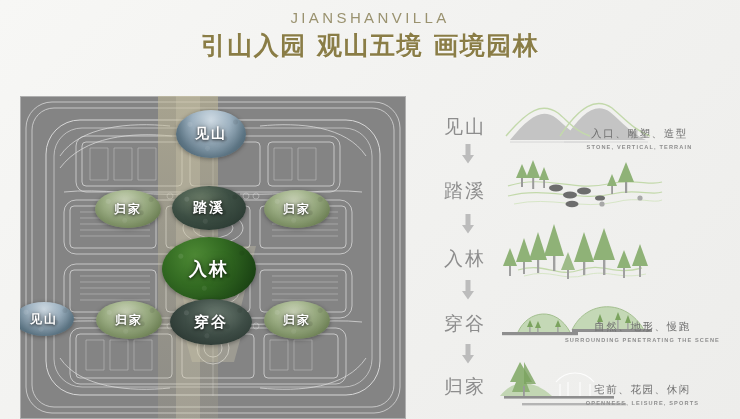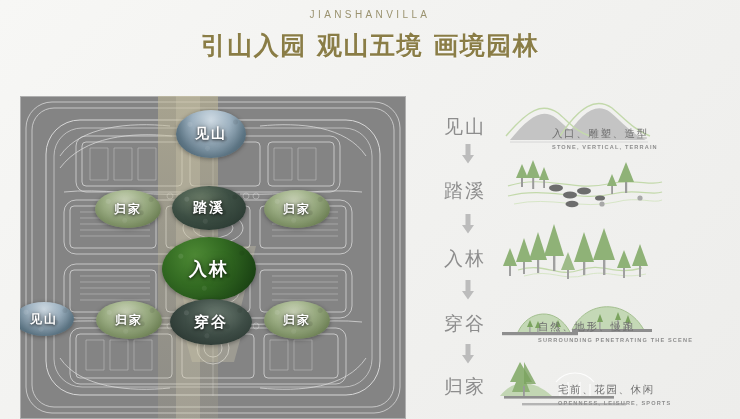--- a/index.html
+++ b/index.html
@@ -8,21 +8,21 @@
     background:#f4f4f2;
     font-family:"Liberation Sans","DejaVu Sans",sans-serif;
     position:relative;
   }
   #root{position:absolute;inset:0;
     background:linear-gradient(135deg,#f7f7f5 0%,#f2f2f0 45%,#ededeb 100%);}
 
   
   .eyebrow{
     position:absolute;left:0;right:0;top:9px;text-align:center;
-    font-size:10px;letter-spacing:3.4px;color:#9a926f;font-weight:400;
+    font-size:15px;letter-spacing:3.4px;color:#9a926f;font-weight:400;
   }
   .headline{
     position:absolute;left:0;right:0;top:29px;text-align:center;
     font-size:25px;font-weight:bold;letter-spacing:1.5px;
     color:#8a7d46;
     font-family:"DejaVu Sans","Liberation Sans",sans-serif;
     text-shadow:0 1px 0 rgba(255,255,255,.6);
   }
 
   
@@ -74,21 +74,21 @@
   
   .journey{position:absolute;left:432px;top:96px;width:300px;height:323px;}
   .stage-label{
     position:absolute;left:12px;width:66px;text-align:left;
     font-size:19px;color:#8d8d8d;letter-spacing:2px;
     font-family:"DejaVu Sans","Liberation Sans",sans-serif;
   }
   .arrow{position:absolute;left:28px;width:16px;}
   .arrow svg{display:block;}
   .scene{position:absolute;}
-  .cap{position:absolute;text-align:left;}
+  .cap{position:absolute;text-align:center;}
   .cap-cn{font-size:10.5px;color:#6f6f6f;letter-spacing:1.6px;
     font-family:"DejaVu Sans","Liberation Sans",sans-serif;white-space:nowrap;}
   .cap-en{font-size:5.6px;color:#8e8e8e;letter-spacing:1.15px;margin-top:3px;
     white-space:nowrap;font-weight:bold;}
 </style>
 </head>
 <body>
 
 <div id="root">
 
@@ -323,21 +323,21 @@
         <path d="M64 30 L67 37 h-6 z"></path>
           <rect x="63.3" y="37" width="1.2" height="5" fill="#9a9a9a"></rect>
         <path d="M106 24 L109 32 h-6 z"></path>
           <rect x="105.3" y="32" width="1.2" height="7" fill="#9a9a9a"></rect>
         <path d="M124 22 L127 30 h-6 z"></path>
           <rect x="123.3" y="30" width="1.2" height="9" fill="#9a9a9a"></rect>
         <path d="M134 25 L137 33 h-6 z"></path>
           <rect x="133.3" y="33" width="1.2" height="6" fill="#9a9a9a"></rect>
       </g>
     </svg>
-    <div class="cap" style="left:106px;top:224px;width:197px">
+    <div class="cap" style="left:112px;top:224px;width:197px">
       <div class="cap-cn">自然、地形、慢跑</div>
       <div class="cap-en">SURROUNDING PENETRATING THE SCENE</div>
     </div>
     <div class="arrow" style="top:248px">
       <svg width="16" height="20" viewBox="0 0 16 20">
           <path d="M5.5 0 h5 v11 h3.5 L8 19.5 L2 11 h3.5 z" fill="#bcbcbc"></path>
         </svg>
     </div>
 
     <div class="stage-label" style="top:278px">归家</div>

